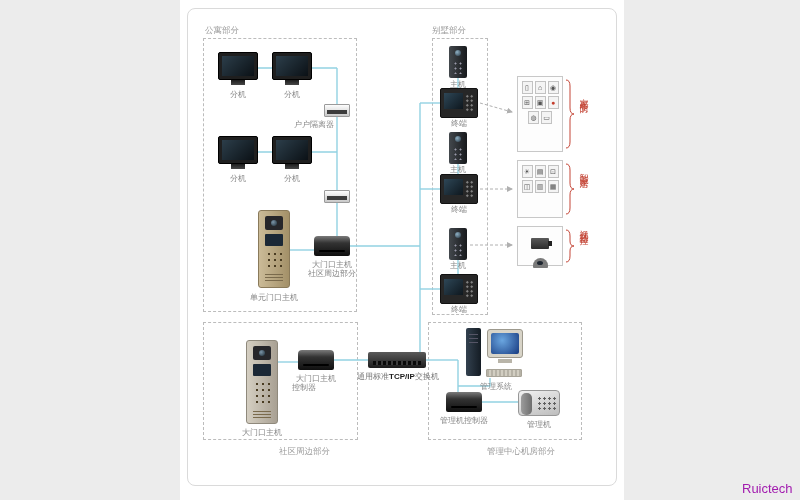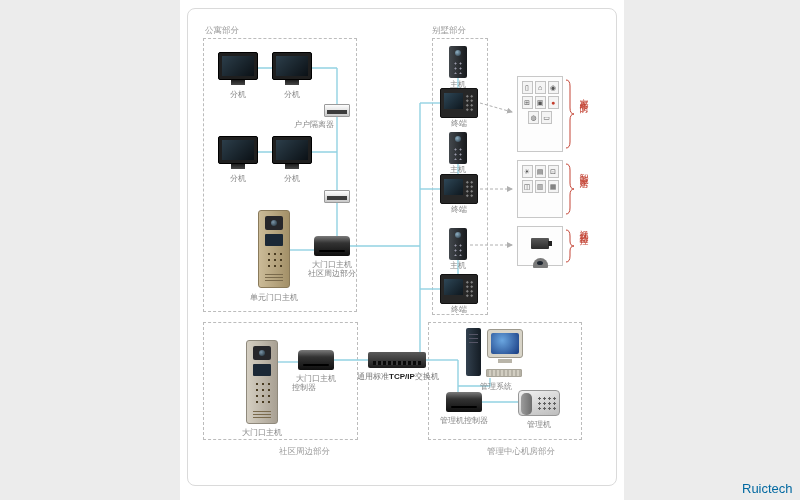--- a/index.html
+++ b/index.html
@@ -58,21 +58,21 @@
   .ph-keys{position:absolute;left:18px;top:5px;width:20px;height:15px;background-image:radial-gradient(#5f5f5f 1px,transparent 1.2px);background-size:5px 5px}
   
   .acc-box{position:absolute;border:1px solid #c8c8c8;background:#fdfdfd;display:flex;flex-wrap:wrap;gap:2px;padding:4px 3px;align-content:flex-start;justify-content:center}
   .mico{width:11px;height:13px;border:1px solid #c2c2c2;background:#f4f4f4;font-size:7px;line-height:11px;text-align:center;color:#555;display:inline-block;overflow:hidden}
   .mico.red{color:#c43c2c}
   .cam-bullet{width:18px;height:11px;background:linear-gradient(#5a5a5a,#2c2c2c);border-radius:1px;position:relative;margin:7px 2px 0}
   .cam-bullet::after{content:"";position:absolute;right:-3px;top:3px;width:4px;height:5px;background:#222}
   .cam-dome{width:15px;height:10px;background:#7a7a7a;border-radius:8px 8px 1px 1px;position:relative;margin:7px 2px 0}
   .cam-dome::after{content:"";position:absolute;left:4px;top:3px;width:6px;height:4px;border-radius:50%;background:#1e2630}
   
-  .watermark{position:absolute;left:742px;top:481px;font-size:13px;color:#0369a1}
+  .watermark{position:absolute;left:742px;top:481px;font-size:13px;color:#a21caf}
 </style>
 </head>
 <body>
 
 <div id="page">
   <div id="canvas"></div>
   <div class="frame"></div>
 
   <div class="dash" style="left:203px;top:38px;width:154px;height:274px"></div>
   <div class="dash" style="left:432px;top:38px;width:56px;height:277px"></div>

